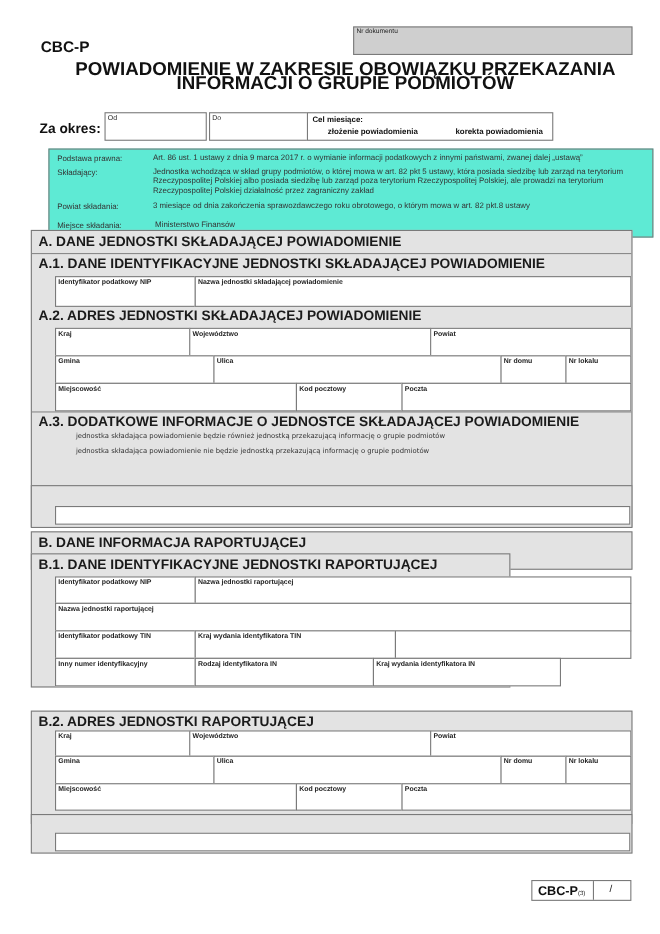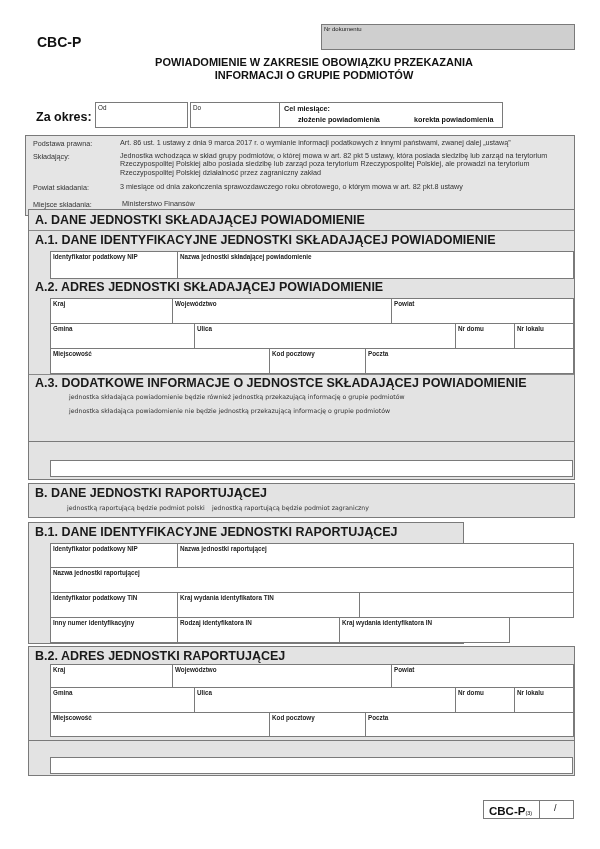--- a/index.html
+++ b/index.html
@@ -1,38 +1,38 @@
 <!DOCTYPE html>
 <html><head>
 <meta charset="utf-8">
 <style>
   * { box-sizing: border-box; margin: 0; padding: 0; }
   html, body { width: 600px; height: 849px; background: #ffffff; overflow: hidden; }
   body { position: relative; font-family: "Liberation Sans", sans-serif; color: #111; }
   .abs { position: absolute; }
-  .gray { background: #e5e5e5; }
+  .gray { background: #5eead4; margin-left: 19px; }
   .dgray { background: #cfcfcf; }
   .box { position: absolute; border: 1px solid #7a7a7a; background: #fff; }
   .lbl { position: absolute; font-size: 6.3px; font-weight: bold; top: 1px; left: 2px; white-space: nowrap; color: #222; }
   .hdr { position: absolute; font-weight: bold; font-size: 12.5px; white-space: nowrap; color: #1a1a1a; }
   .sect { position: absolute; border: 1.5px solid #7a7a7a; background: #e3e3e3; }
   .opt { position: absolute; font-family: "DejaVu Sans", sans-serif; font-size: 6.2px; color: #333; white-space: nowrap; }
   .info-key { position: absolute; font-size: 7.2px; color: #333; white-space: nowrap; }
   .info-val { position: absolute; font-size: 7.2px; color: #333; line-height: 8.4px; }
 </style>
 </head>
 <body>
 
 <div class="abs" style="left:37px;top:34px;font-size:14px;font-weight:bold;">CBC-P</div>
 
 <div class="abs dgray" style="left:321px;top:24px;width:254px;height:26px;border:1px solid #7a7a7a;">
   <span class="lbl" style="font-weight:normal;font-size:6px;">Nr dokumentu</span>
 </div>
 
-<div class="abs" style="left:0;top:56px;width:600px;text-align:center;font-size:11px;font-weight:bold;line-height:13px;padding-left:28px;">
+<div class="abs" style="left:0;top:56px;width:600px;text-align:center;font-size:17px;font-weight:bold;line-height:13px;padding-left:28px;">
   <div>POWIADOMIENIE W ZAKRESIE OBOWIĄZKU PRZEKAZANIA</div>
   <div>INFORMACJI O GRUPIE PODMIOTÓW</div>
 </div>
 
 <div class="abs" style="left:36px;top:110px;font-size:12.5px;font-weight:bold;">Za okres:</div>
 <div class="box" style="left:95px;top:102px;width:93px;height:26px;">
   <span class="lbl" style="font-weight:normal;">Od</span>
 </div>
 <div class="box" style="left:190px;top:102px;width:93px;height:26px;">
   <span class="lbl" style="font-weight:normal;">Do</span>
@@ -105,26 +105,26 @@
   <span class="hdr" style="left:6px;top:166px;">A.3. DODATKOWE INFORMACJE O JEDNOSTCE SKŁADAJĄCEJ POWIADOMIENIE</span>
   <span class="opt" style="left:40px;top:183px;">jednostka składająca powiadomienie będzie również jednostką przekazującą informację o grupie podmiotów</span>
   <span class="opt" style="left:40px;top:197px;">jednostka składająca powiadomienie nie będzie jednostką przekazującą informację o grupie podmiotów</span>
 </div>
 
 <div class="sect" style="left:28px;top:441px;width:547px;height:39px;">
   <div class="box" style="left:21px;top:18px;width:523px;height:17px;"></div>
 </div>
 
 <div class="sect" style="left:28px;top:483px;width:547px;height:35px;">
-  <span class="hdr" style="left:6px;top:2px;">B. DANE JEDNOSTKI RAPORTUJĄCEJ</span>
+  <span class="hdr" style="left:6px;top:2px;">B. DANE INFORMACJA RAPORTUJĄCEJ</span>
   <span class="opt" style="left:38px;top:20px;">jednostką raportującą będzie podmiot polski</span>
   <span class="opt" style="left:183px;top:20px;">jednostką raportującą będzie podmiot zagraniczny</span>
 </div>
 
-<div class="sect" style="left:28px;top:522px;width:436px;height:122px;">
+<div class="sect" style="left:28px;top:503px;width:436px;height:122px;">
   <span class="hdr" style="left:6px;top:2px;">B.1. DANE IDENTYFIKACYJNE JEDNOSTKI RAPORTUJĄCEJ</span>
 
   <div class="box" style="left:21px;top:20px;width:128px;height:25px;">
       <span class="lbl">Identyfikator podatkowy NIP</span>
     </div>
   <div class="box" style="left:148px;top:20px;width:397px;height:25px;">
       <span class="lbl">Nazwa jednostki raportującej</span>
     </div>
 
   <div class="box" style="left:21px;top:44px;width:524px;height:26px;">

